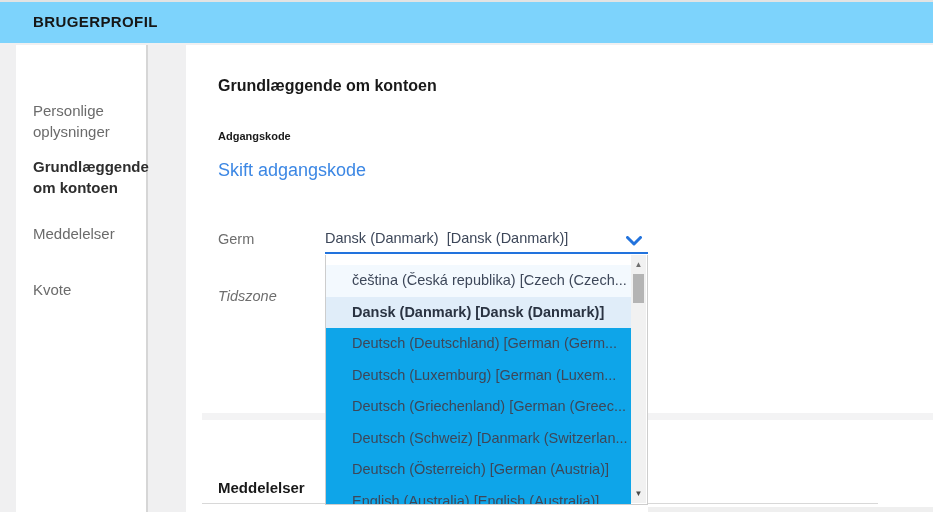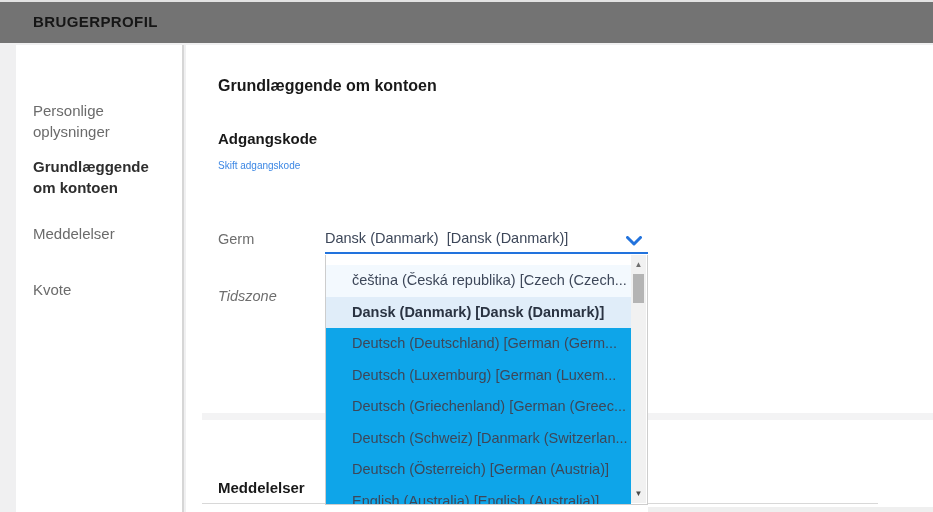--- a/index.html
+++ b/index.html
@@ -3,27 +3,27 @@
 <meta charset="utf-8">
 <style>
   html,body{margin:0;padding:0;}
   body{
     width:933px;height:512px;position:relative;overflow:hidden;
     background:#f0f0f1;
     font-family:"Liberation Sans", sans-serif;
     -webkit-font-smoothing:antialiased;
   }
   .top-line{position:absolute;top:0;left:0;right:0;height:2px;background:#e3e3e3;}
-  .header{position:absolute;top:2px;left:0;right:0;height:41px;background:#737373;}
+  .header{position:absolute;top:2px;left:0;right:0;height:41px;background:#7dd3fc;}
   .header-title{
     position:absolute;left:33px;top:11px;
     font-size:15px;font-weight:bold;color:#161616;letter-spacing:.4px;
   }
   .sidebar{
-    position:absolute;left:16px;top:45px;width:168px;bottom:0;
+    position:absolute;left:16px;top:45px;width:132px;bottom:0;
     background:#ffffff;border-right:2px solid #d6d6d6;box-sizing:border-box;
   }
   .side-item{
     position:absolute;left:17px;width:128px;
     font-size:15px;line-height:21px;color:#6b6b6b;cursor:pointer;
   }
   .side-item.active{font-weight:bold;color:#2e2e2e;}
   .side-item.i0{top:55px;}
   .side-item.i1{top:111px;}
   .side-item.i2{top:178px;}
@@ -31,25 +31,25 @@
   .main{
     position:absolute;left:186px;top:45px;right:0;bottom:0;
     background:#ffffff;
   }
   .section-title{
     position:absolute;left:32px;top:32px;
     font-size:16px;font-weight:bold;color:#191919;
   }
   .password-label{
     position:absolute;left:32px;top:85px;
-    font-size:15px;font-weight:bold;color:#191919;
+    font-size:11px;font-weight:bold;color:#191919;
   }
   .password-link{
     position:absolute;left:32px;top:115px;
-    font-size:10px;color:#3c87e4;cursor:pointer;text-decoration:none;
+    font-size:18px;color:#3c87e4;cursor:pointer;text-decoration:none;
   }
   .field-label{
     position:absolute;left:32px;
     font-size:14.5px;color:#6e6e6e;
   }
   .label-sprog{top:186px;}
   .label-tidszone{top:243px;font-style:italic;}
   .select-value{
     position:absolute;left:139px;top:185px;
     font-size:14.5px;color:#3d4759;white-space:pre;cursor:pointer;

